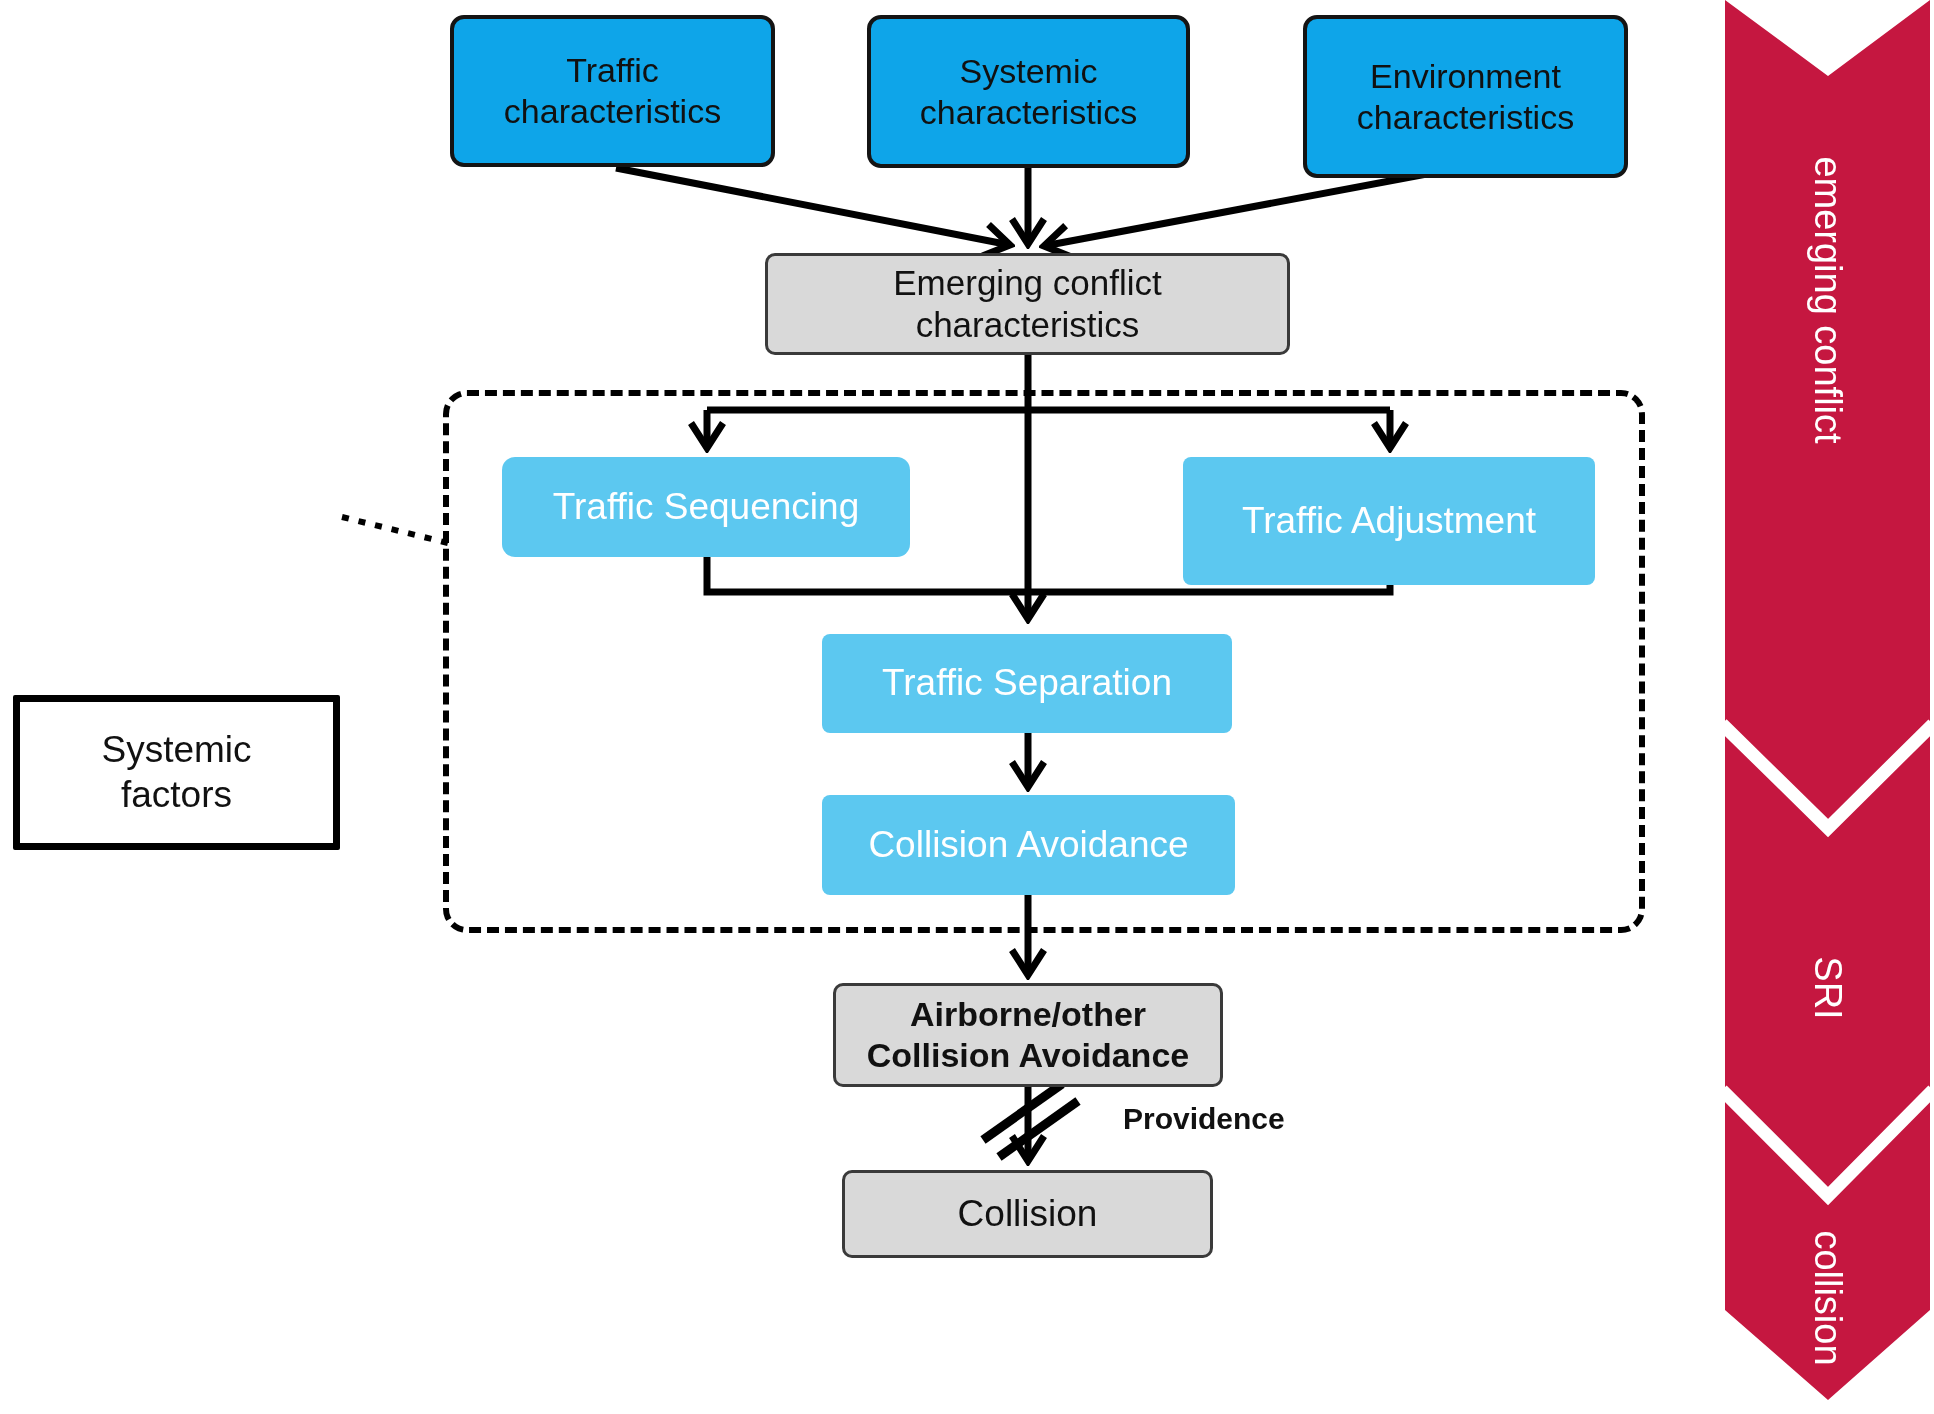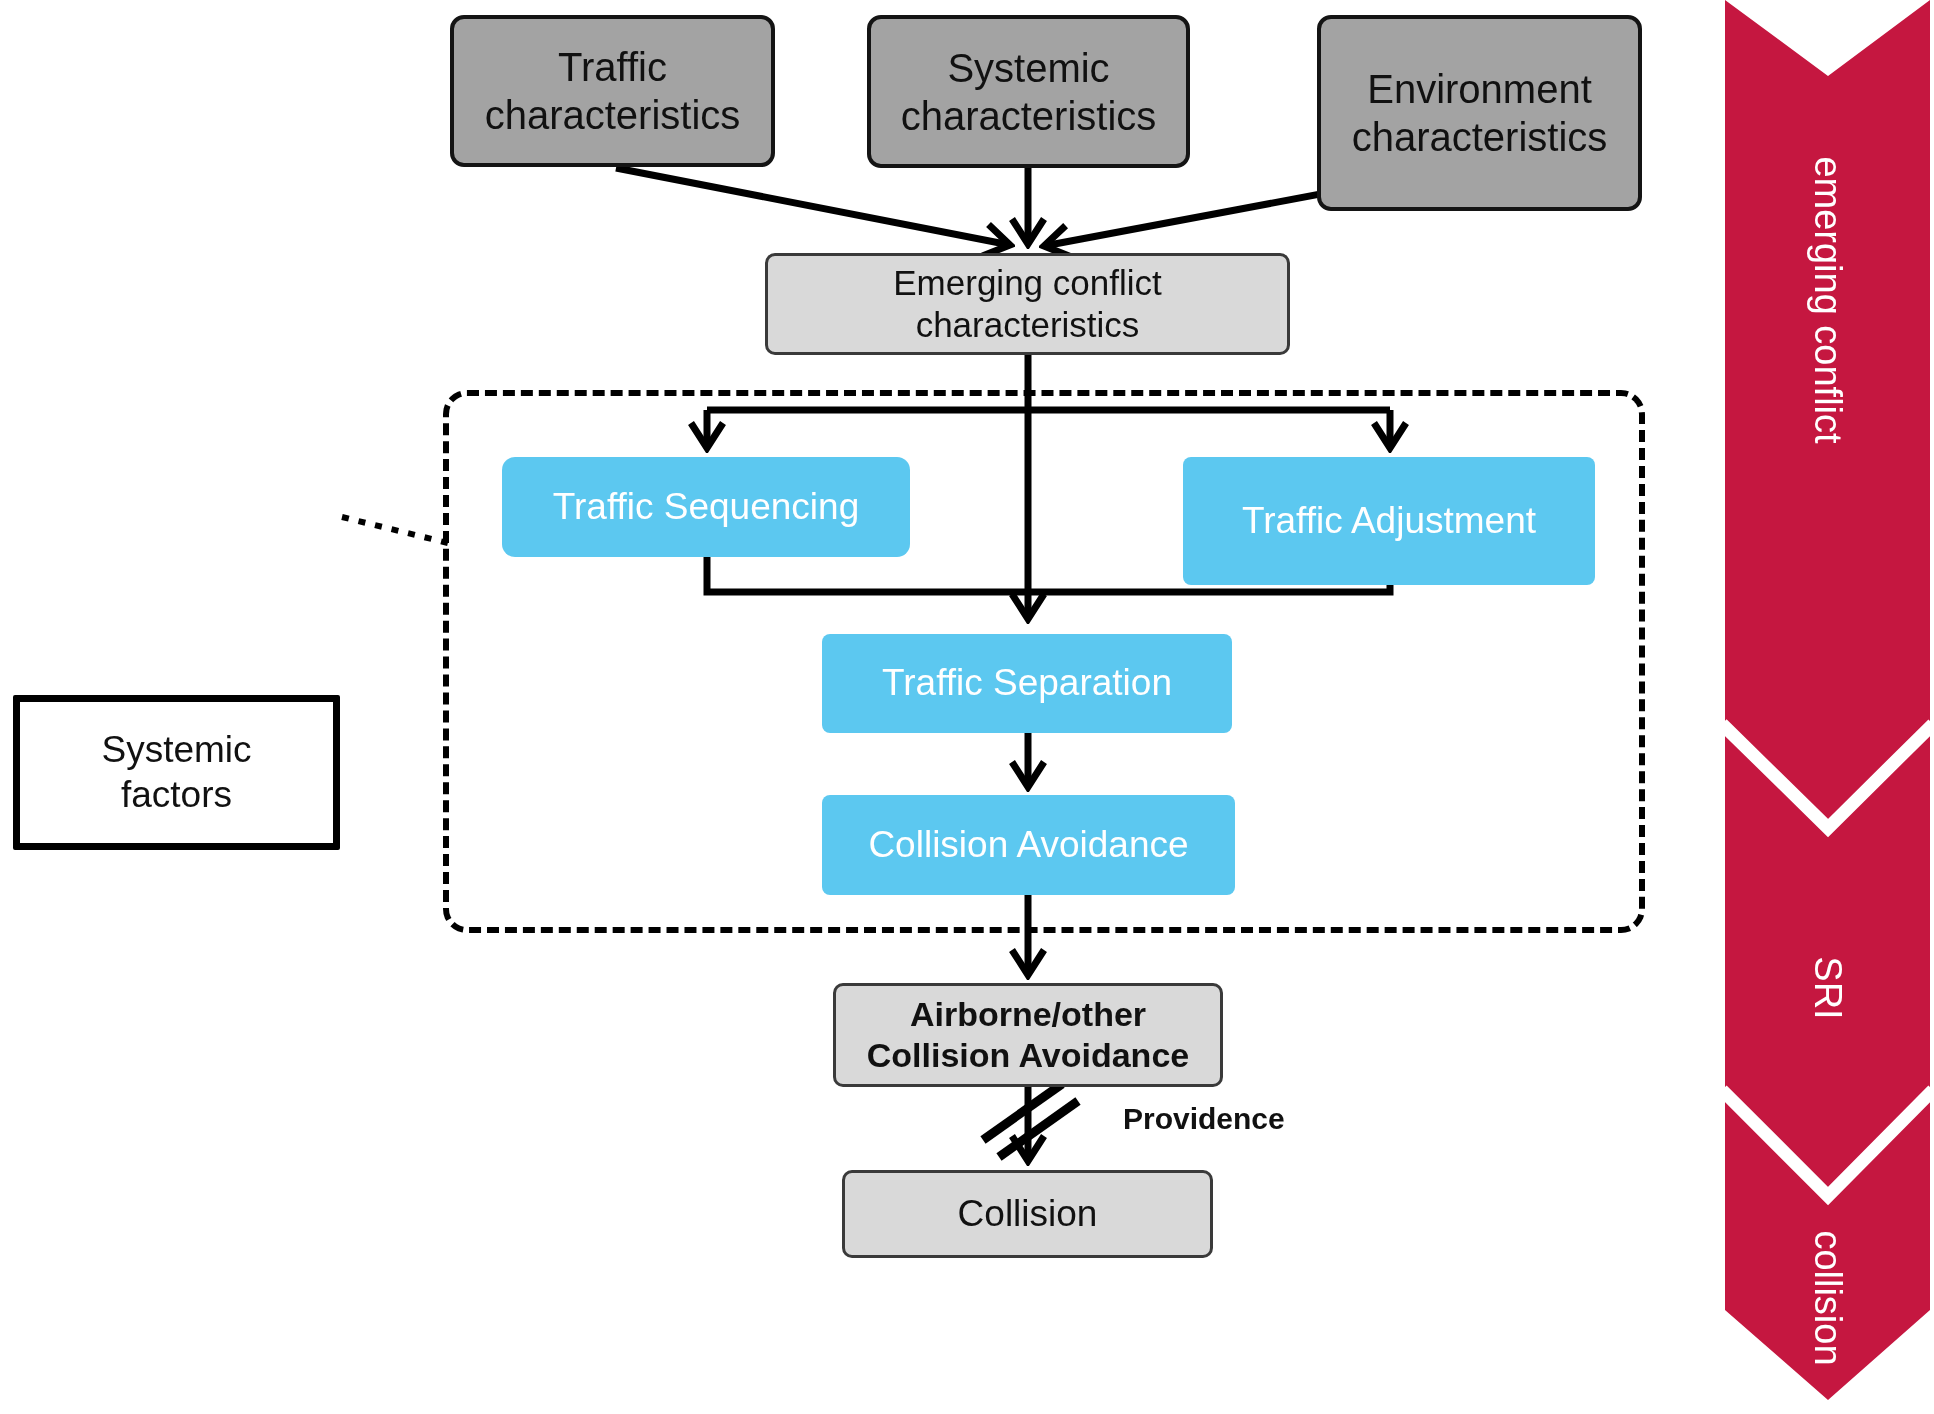--- a/index.html
+++ b/index.html
@@ -14,24 +14,24 @@
     position:absolute;
     box-sizing:border-box;
     display:flex;align-items:center;justify-content:center;
     text-align:center;
     white-space:pre-line;
     line-height:1.2;
     color:#111;
     z-index:3;
   }
   .wbox{
-    background:#a3a3a3;
+    background:#0ea5e9;
     border:4px solid #141414;
     border-radius:14px;
-    font-size:40px;
+    font-size:34px;
   }
   .gbox{
     background:#D9D9D9;
     border:3px solid #3a3a3a;
     border-radius:10px;
     font-size:35px;
   }
   .bbox{
     background:#5CC8F0;
     color:#ffffff;
@@ -124,21 +124,21 @@
     <polyline class="chev" points="1722,1090 1828,1196 1933,1090"></polyline>
     <text class="banner-text" x="1828" y="300" transform="rotate(90 1828 300)">emerging conflict</text>
     <text class="banner-text" x="1828" y="988" transform="rotate(90 1828 988)">SRI</text>
     <text class="banner-text" x="1828" y="1298" transform="rotate(90 1828 1298)">collision</text>
   </svg>
 
   <div class="box wbox" style="left:450px;top:15px;width:325px;height:152px;">Traffic
 characteristics</div>
   <div class="box wbox" style="left:867px;top:15px;width:323px;height:153px;">Systemic
 characteristics</div>
-  <div class="box wbox" style="left:1303px;top:15px;width:325px;height:196px;margin-left:14px;">Environment
+  <div class="box wbox" style="left:1303px;top:15px;width:325px;height:163px;">Environment
 characteristics</div>
 
   <div class="box gbox" style="left:765px;top:253px;width:525px;height:102px;">Emerging conflict
 characteristics</div>
 
   <div class="box bbox" style="left:502px;top:457px;width:408px;height:100px;border-radius:13px;">Traffic Sequencing</div>
   <div class="box bbox" style="left:1183px;top:457px;width:412px;height:128px;">Traffic Adjustment</div>
   <div class="box bbox" style="left:822px;top:628px;width:410px;height:99px;margin-top:6px;">Traffic Separation</div>
   <div class="box bbox" style="left:822px;top:795px;width:413px;height:100px;">Collision Avoidance</div>
 

